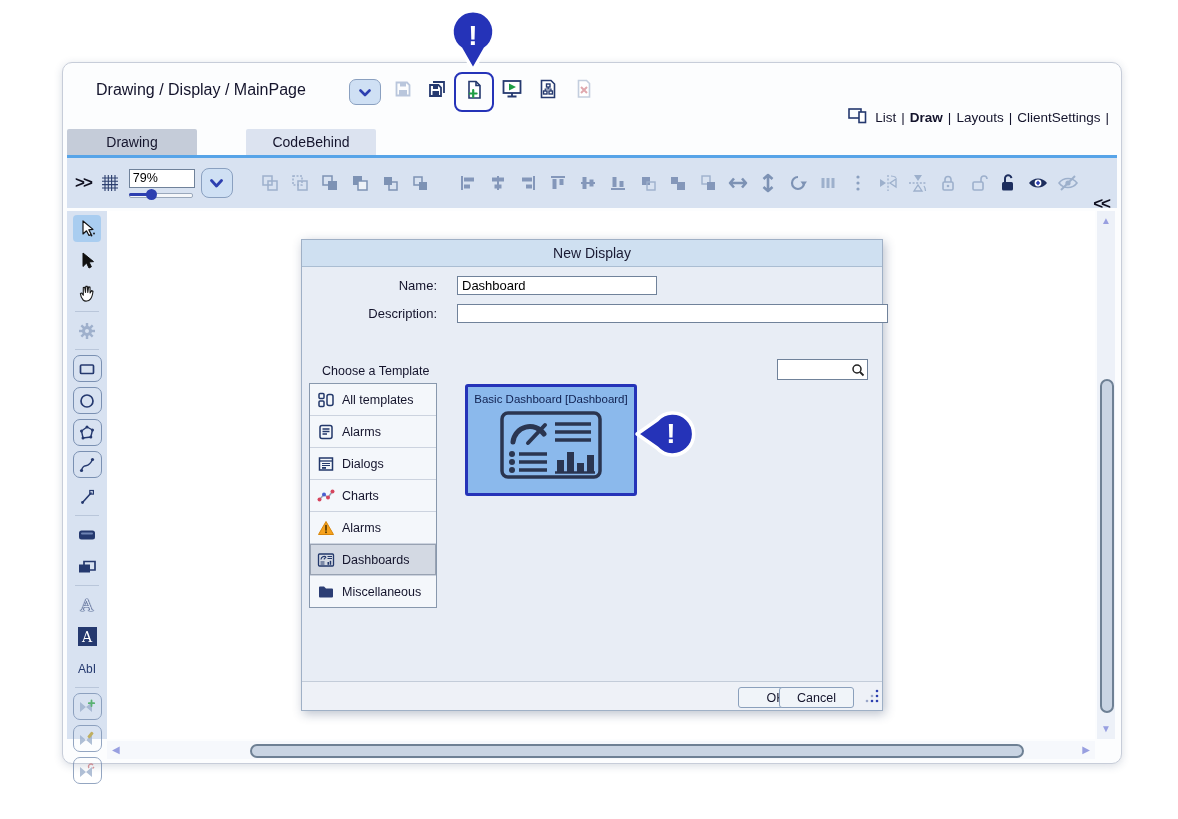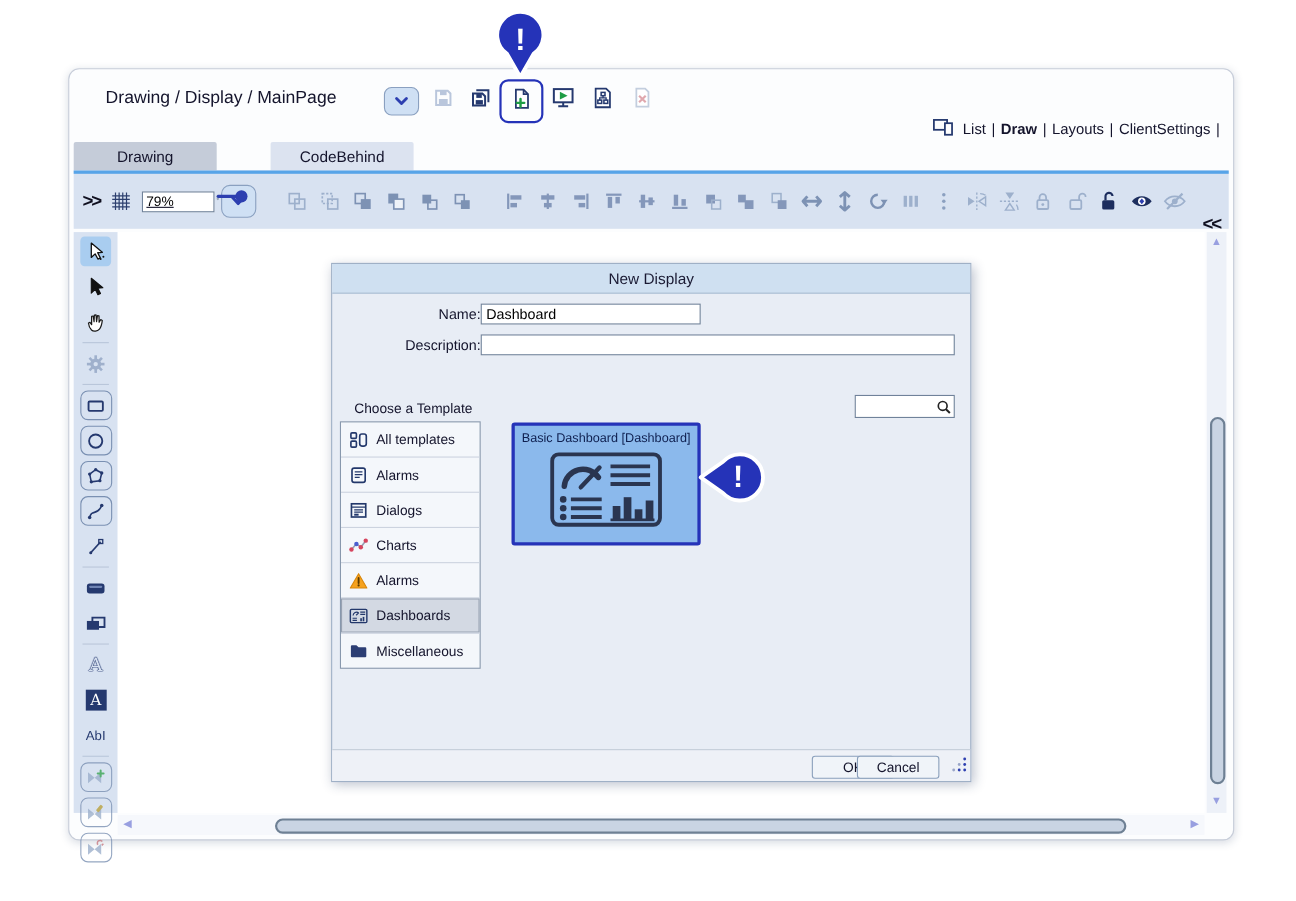--- a/index.html
+++ b/index.html
@@ -23,21 +23,21 @@
   
   .tab{position:absolute;top:66px;height:26px;width:130px;display:flex;align-items:center;justify-content:center;
     font-size:14px;border-radius:2px 2px 0 0;}
   .tab.active{background:#c5ccd9;}
   .tab.inactive{background:#dce3f0;}
 
   
   .toolbar{position:absolute;left:4px;right:4px;top:92px;height:53px;background:#d8e2f1;border-top:3px solid #57a4e8;
     display:flex;align-items:center;padding:0 8px;gap:8px;box-sizing:border-box;}
   .chev{font-size:17px;font-weight:bold;letter-spacing:-2px;color:#101020;}
-  .zoomstack{display:flex;width:64px;gap:2px;text-decoration:underline;}
+  .zoomstack{display:flex;flex-direction:column;width:64px;gap:2px;}
   .zoominput{width:58px;height:17px;border:1px solid #70829a;font-size:12.5px;padding:0 3px;font-family:"Liberation Sans",sans-serif;background:#fff;}
   .slider{position:relative;height:8px;}
   .slider .track{position:absolute;left:0;right:0;top:3px;height:3px;background:#f5f7fa;border:1px solid #9aa8bc;border-radius:2px;}
   .slider .fill{position:absolute;left:0;width:22px;top:3px;height:3px;background:#2d3fb0;border-radius:2px;}
   .slider .knob{position:absolute;left:17px;top:-1px;width:11px;height:11px;border-radius:50%;background:#2d3fb0;}
   .dd-btn2{width:30px;height:28px;background:#cfe0f4;border:1.5px solid #8aa0c0;border-radius:8px;display:flex;align-items:center;justify-content:center;}
   .ticon{width:22px;height:22px;display:flex;align-items:center;justify-content:center;flex:0 0 auto;}
   .tgap{width:10px;flex:0 0 auto;}
   .collapse{margin-left:auto;align-self:flex-end;margin-bottom:-6px;}
 
@@ -59,21 +59,21 @@
   .hscroll{position:absolute;left:44px;top:678px;width:988px;height:18px;background:#f6f8fc;}
   .sarrow{position:absolute;font-size:10px;color:#989fe0;line-height:10px;}
   .vthumb{position:absolute;left:3px;top:168px;width:10px;height:330px;background:#c9d4e3;border:2px solid #6e8094;border-radius:7px;}
   .hthumb{position:absolute;top:3px;left:143px;width:770px;height:10px;background:#c9d4e3;border:2px solid #6e8094;border-radius:7px;}
 
   
   .dialog{position:absolute;left:194px;top:28px;width:580px;height:470px;background:#e8edf5;
     border:1px solid #9fb0c6;box-shadow:2px 3px 10px rgba(30,50,90,.3);}
   .dtitle{height:26px;background:#cfe0f1;border-bottom:1px solid #aabdd2;display:flex;align-items:center;justify-content:center;font-size:14px;color:#1a1a33;}
   .frow{position:absolute;display:flex;align-items:center;}
-  .flabel{width:128px;text-align:right;font-size:13px;padding-right:0;flex:0 0 auto;}
+  .flabel{width:128px;text-align:right;font-size:13px;padding-right:20px;flex:0 0 auto;}
   .tinput{border:1px solid #70829a;background:#fff;height:17px;font-size:13px;padding:0 4px;font-family:"Liberation Sans",sans-serif;}
   .radio{width:13px;height:13px;border-radius:50%;border:1px solid #5a6e8e;background:#fff;position:relative;flex:0 0 auto;}
   .radio.on::after{content:"";position:absolute;left:3px;top:3px;width:7px;height:7px;border-radius:50%;background:#2d3fb0;}
   .rlbl{font-size:13px;margin-left:5px;}
   .chooselbl{position:absolute;left:20px;top:124px;font-size:12.5px;}
   .search{position:absolute;left:475px;top:119px;width:89px;height:19px;border:1px solid #70829a;background:#fff;display:flex;align-items:center;}
   .search input{flex:1;border:none;outline:none;height:15px;font-size:12px;min-width:0;background:transparent;}
   .catlist{position:absolute;left:7px;top:143px;width:126px;background:#f4f7fb;border:1px solid #8898ad;}
   .cat{height:31px;display:flex;align-items:center;gap:7px;padding-left:6px;border-bottom:1px solid #ccd3df;font-size:12.5px;}
   .cat:last-child{border-bottom:none;}

